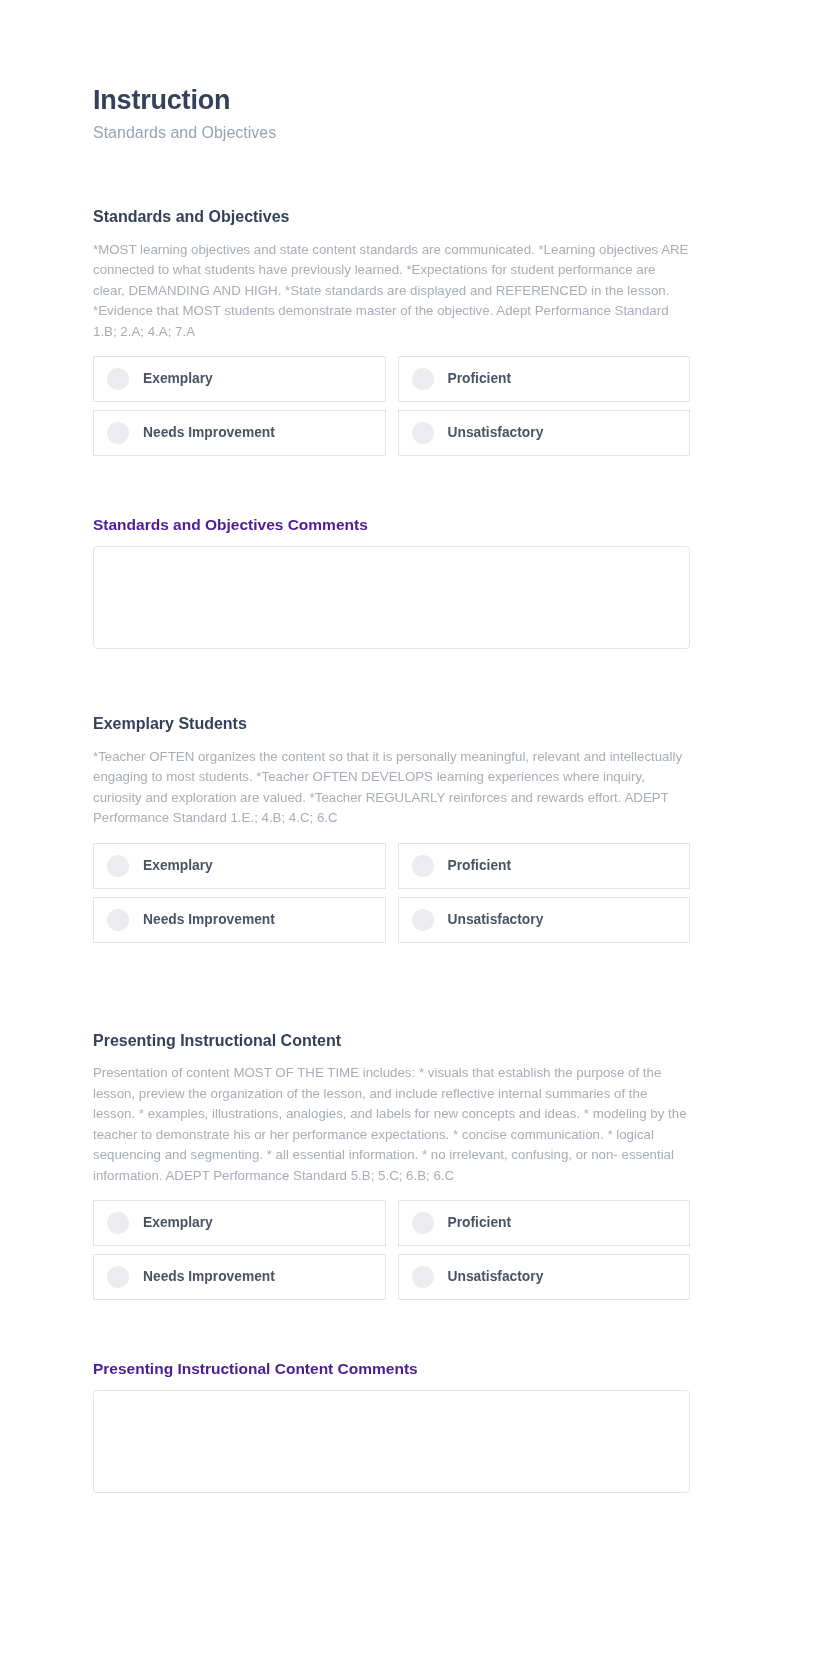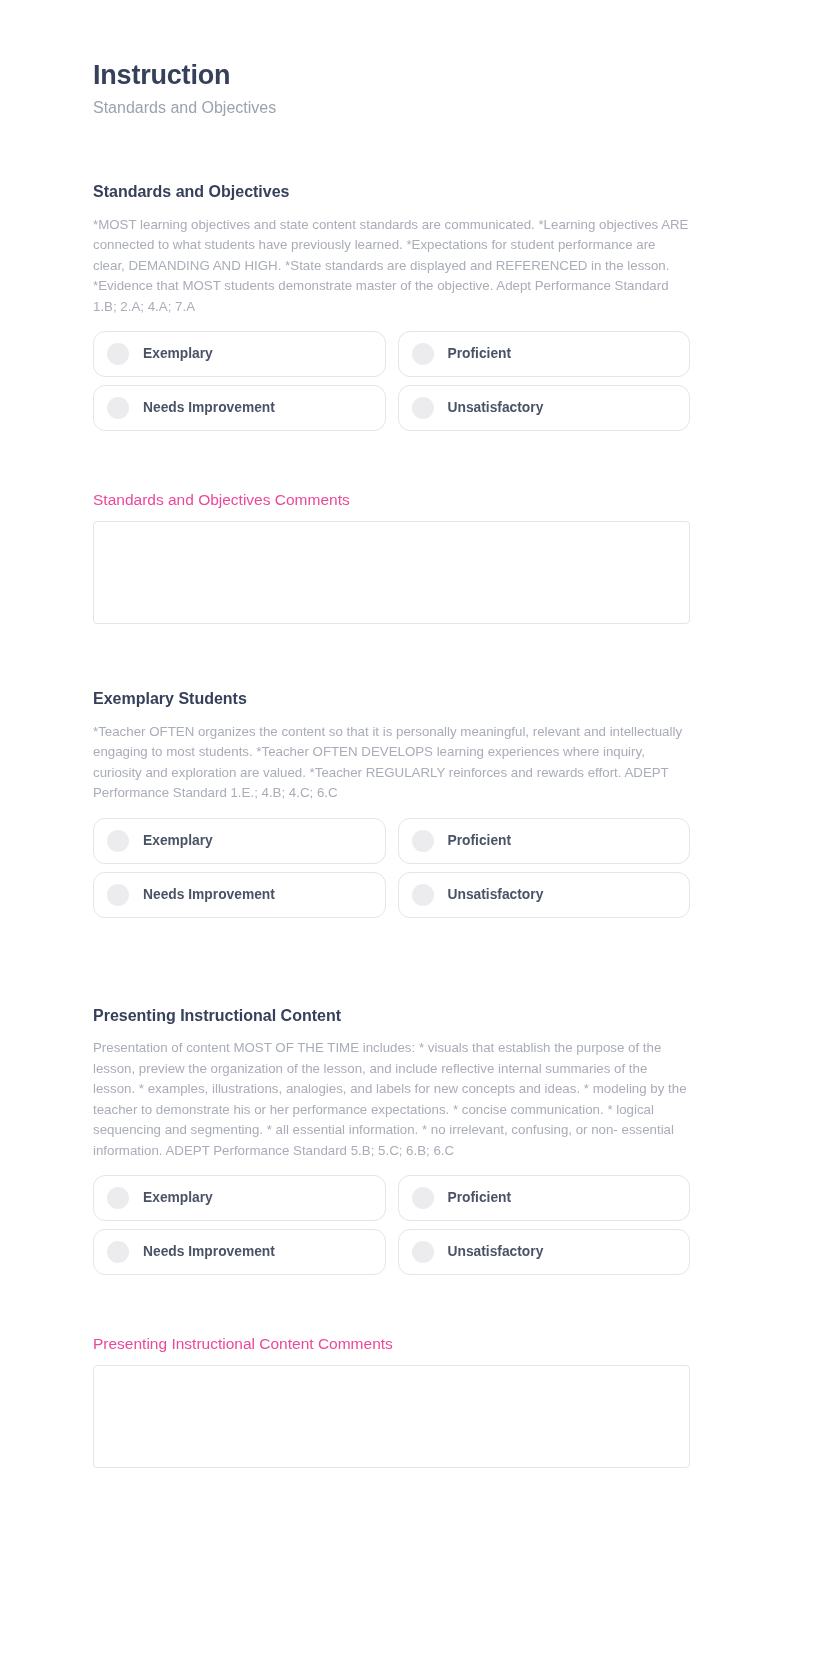--- a/index.html
+++ b/index.html
@@ -12,21 +12,21 @@
 
   body {
     font-family: "Liberation Sans", sans-serif;
     color: #3d4b5f;
     -webkit-font-smoothing: antialiased;
   }
 
   .page {
     width: 840px;
     min-height: 1680px;
-    padding: 59px 150px 0 93px;
+    padding: 84px 150px 0 93px;
     background: #ffffff;
   }
 
   
   .page-header { margin-bottom: 62px; }
 
   .page-title {
     font-size: 27px;
     font-weight: bold;
     letter-spacing: -0.2px;
@@ -70,21 +70,21 @@
     gap: 8px 12px;
     width: 597px;
   }
 
   .option {
     display: flex;
     align-items: center;
     height: 46px;
     padding: 0 13px;
     border: 1px solid #e3e5e9;
-    border-radius: 12px;
+    border-radius: 0;
     background: #ffffff;
     cursor: pointer;
   }
 
   .radio-dot {
     width: 22px;
     height: 22px;
     border-radius: 50%;
     background: #ececef;
     flex: 0 0 22px;
@@ -96,22 +96,22 @@
     font-weight: bold;
     color: #4a5366;
     line-height: 1.2;
   }
 
   
   .comments-block { margin-bottom: 36px; }
 
   .comments-title {
     font-size: 15.5px;
-    font-weight: normal;
-    color: #ec4899;
+    font-weight: bold;
+    color: #4c1d95;
     line-height: 1.35;
     margin-bottom: 10px;
   }
 
   .comments-input {
     width: 597px;
     height: 103px;
     border: 1px solid #e3e5e9;
     border-radius: 4px;
     background: #ffffff;

